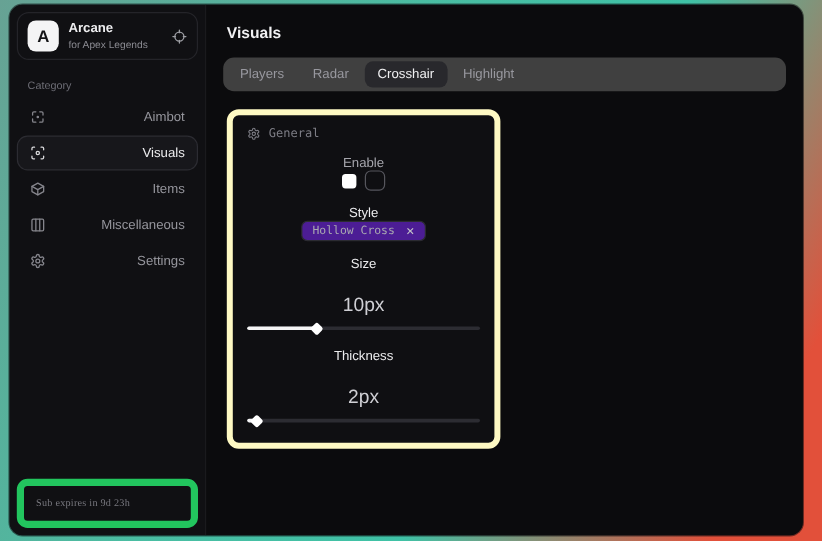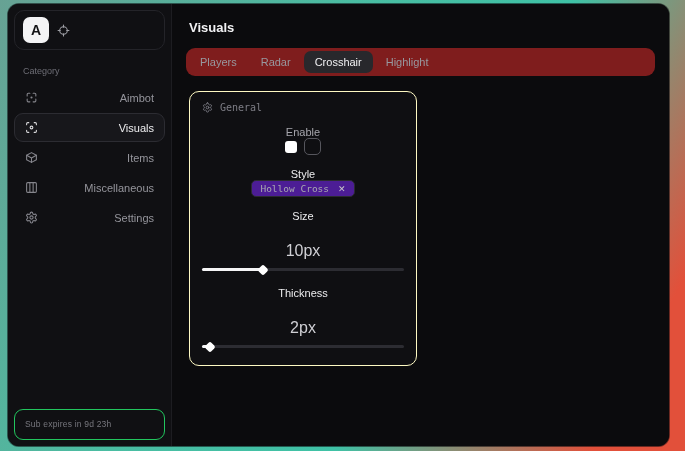--- a/index.html
+++ b/index.html
@@ -37,41 +37,41 @@
   .nav { display:flex; flex-direction:column; gap:1px; }
   .nav-item {
     display:flex; align-items:center; gap:10px;
     padding:7px 10px; border:1px solid transparent; border-radius:9px;
     color:#95959c; font-size:11px; cursor:pointer;justify-content:space-between;
   }
   .nav-item .nav-icon { display:flex; color:#85858c; }
   .nav-item.active { background:#17171b; border-color:#2c2c32; color:#ededef; }
   .nav-item.active .nav-icon { color:#d9d9dc; }
   .status-card {
-    margin-top:auto; border:1px solid #22c55e; border-radius:9px;
-    padding:7px 10px; font-family:Liberation Sans, sans-serif;
+    margin-top:auto; border:6px solid #22c55e; border-radius:9px;
+    padding:7px 10px; font-family:Liberation Serif, serif;
     font-size:8.5px; line-height:1.8; letter-spacing:.2px;
   }
   .status-sub { color:#77777e; }
   .status-session { color:#c9c9cd; }
   
   .main { flex:1; padding:13px 14px; background:#0b0b0d; }
   .main-title { font-size:13px; font-weight:700; color:#f1f1f3; margin:3px 0 13px 3px; }
   .tabbar {
-    background:#7f1d1d; border-radius:9px; padding:3px;
+    background:#404040; border-radius:9px; padding:3px;
     display:flex; gap:2px; align-items:center;
   }
   .tab {
     padding:5px 11px; font-size:11px; color:#98989f;
     border-radius:7px; cursor:pointer; white-space:nowrap;
   }
   .tab.active { background:#28282c; color:#f0f0f2; }
   .panel {
     margin:15px 0 0 3px; width:228px;
-    background:#0f0f12; border:1px solid #fef9c3; border-radius:10px;
+    background:#0f0f12; border:5px solid #fef9c3; border-radius:10px;
     padding:10px 12px 14px;
   }
   .panel-header {
     display:flex; align-items:center; gap:7px;
     color:#7d7d85; font-family:"DejaVu Sans Mono", monospace; font-size:10px;
   }
   .row { display:flex; justify-content:space-between; align-items:center; margin-top:13px;flex-direction:column; }
   .label-muted { font-size:11px; color:#a6a6ad; }
   .label-strong { font-size:11px; font-weight:400; color:#ececee; }
   .value { font-size:16px; color:#cfcfd4;margin-top:20px; }
@@ -95,20 +95,24 @@
 </style>
 </head>
 <body>
 
 <div class="window">
 
   <aside class="sidebar">
 
     <div class="brand-card">
       <div class="logo">A</div>
+      <div class="brand-text">
+        <div class="brand-name">Arcane</div>
+        <div class="brand-sub">for Apex Legends</div>
+      </div>
       <span class="brand-target">
         <svg width="13" height="13" viewBox="0 0 24 24" fill="none" stroke="currentColor" stroke-width="2" stroke-linecap="round">
           <circle cx="12" cy="12" r="7"></circle>
           <path d="M12 2v4M12 18v4M2 12h4M18 12h4"></path>
         </svg>
       </span>
     </div>
 
     <div class="category">Category</div>
 

